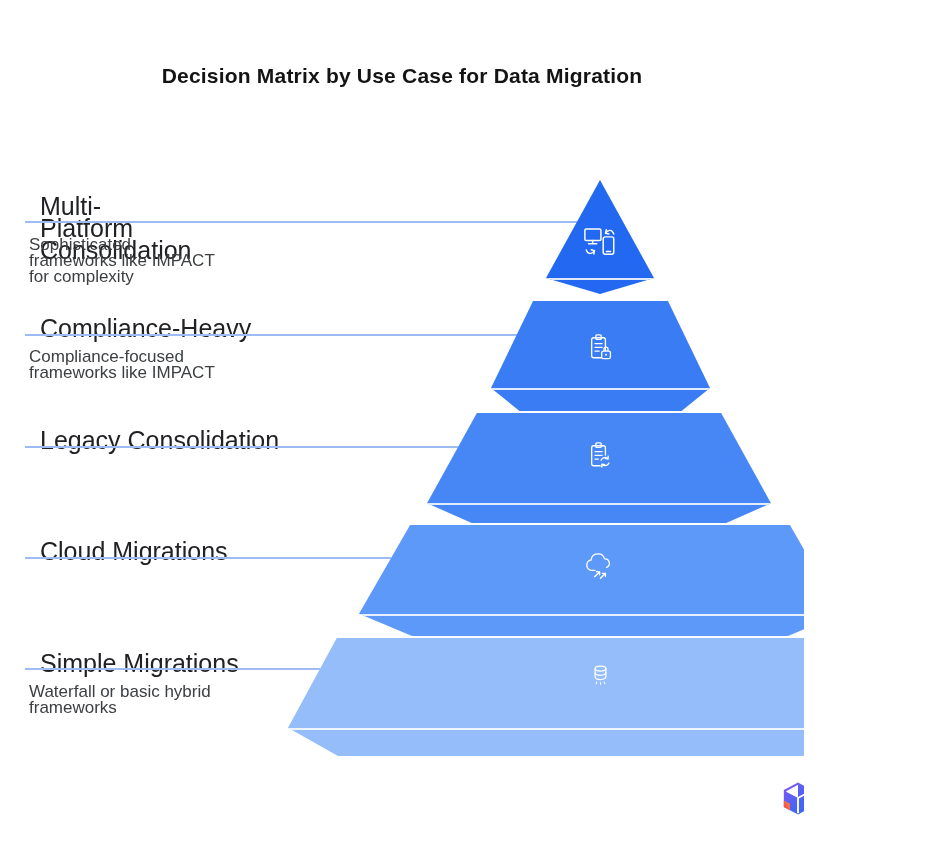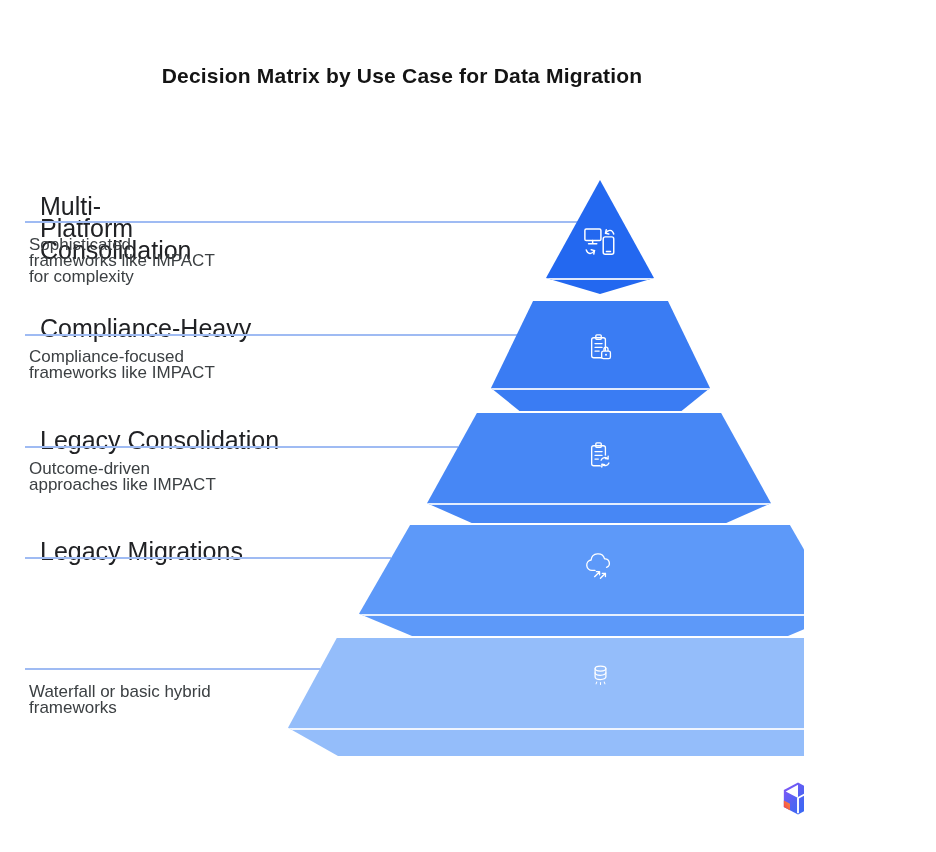--- a/index.html
+++ b/index.html
@@ -82,30 +82,30 @@
       <p>Compliance-focused frameworks like IMPACT</p>
     </div>
   <div class="lbl h2">
       <h2>Compliance-Heavy</h2>
     </div>
   <div class="lead l2"></div>
 
   <div class="lbl h3">
       <h2>Legacy Consolidation</h2>
     </div>
-  <div class="lbl d3">
-      <p>Outcome-driven approaches like IMPACT</p>
-    </div>
   <div class="lead l3"></div>
 
   <div class="lbl h4">
-      <h2>Legacy Migrations</h2>
+      <h2>Cloud Migrations</h2>
     </div>
   <div class="lead l4"></div>
 
+  <div class="lbl h5">
+      <h2>Simple Migrations</h2>
+    </div>
   <div class="lbl d5">
       <p>Waterfall or basic hybrid frameworks</p>
     </div>
   <div class="lead l5"></div>
 
   <div>
     <div class="seg seg1" style="--seg: #2368f0;">
         <i class="seam"></i>
       </div>
     <div class="seg seg2" style="--seg: #3a7cf3;">

